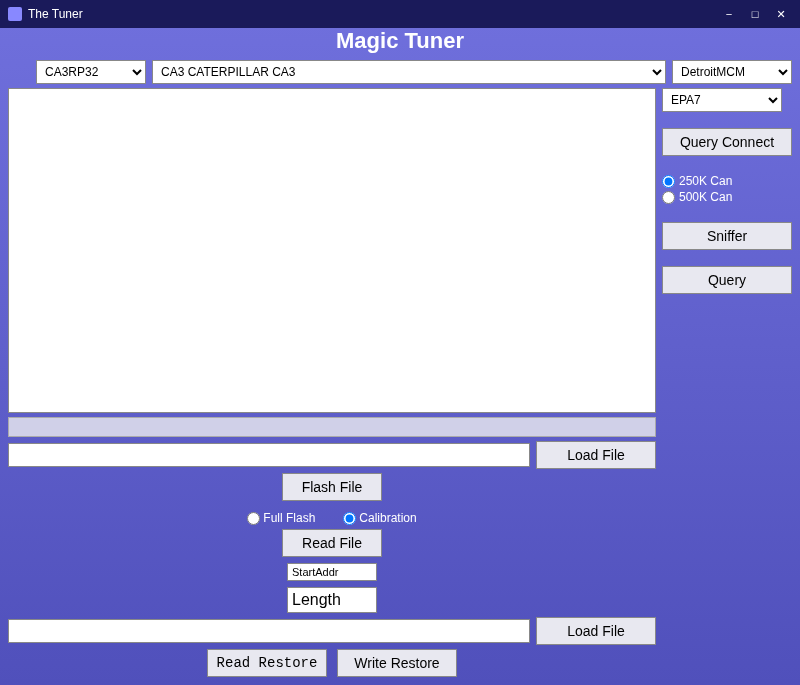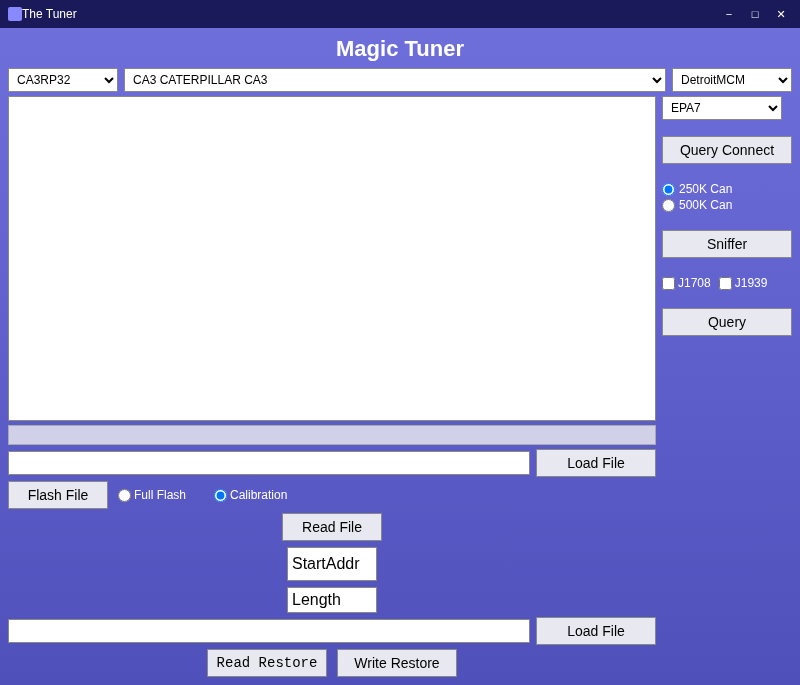--- a/index.html
+++ b/index.html
@@ -26,20 +26,21 @@
       align-items: center;
       padding: 0 8px;
       color: white;
       font-size: 12px;
       justify-content: space-between;
       flex-shrink: 0;
     }
     .title-bar-left {
       display: flex;
       align-items: center;
+      gap: 6px;
     }
     .title-bar-icon {
       width: 14px;
       height: 14px;
       background: #8888ff;
       border-radius: 2px;
       display: inline-block;
     }
     .title-bar-controls {
       display: flex;
@@ -56,37 +57,38 @@
       display: flex;
       align-items: center;
       justify-content: center;
     }
 
     .app-title {
       text-align: center;
       color: white;
       font-size: 22px;
       font-weight: bold;
-      padding: 8px 0 6px 0;
+      padding: 0 0 6px 0;
       flex-shrink: 0;
     }
 
     .content {
       flex: 1;
       padding: 0 8px 8px 8px;
       display: flex;
       flex-direction: column;
       gap: 4px;
     }
 
     .top-row {
       display: flex;
       gap: 6px;
       align-items: center;
       flex-shrink: 0;
+      margin-left: 28px;
     }
 
     select {
       background: white;
       border: 1px solid #888;
       height: 24px;
       font-size: 12px;
       cursor: pointer;
       padding: 0 4px;
     }
@@ -197,20 +199,21 @@
     .flash-section {
       flex-shrink: 0;
       display: flex;
       flex-direction: column;
       gap: 4px;
     }
     .flash-row {
       display: flex;
       align-items: center;
       gap: 10px;
+      flex-direction: column;
     }
     .flash-radio-group {
       display: flex;
       align-items: flex-start;
       gap: 28px;
     }
     .flash-radio-item {
       display: flex;
       align-items: center;
       gap: 3px;
@@ -219,26 +222,26 @@
     }
 
     .read-row {
       display: flex;
       align-items: center;
       gap: 6px;
       flex-shrink: 0;
       flex-direction: column;
     }
     .addr-input {
-      height: 34px;
+      height: 18px;
       background: white;
       border: 1px solid #888;
       width: 90px;
       padding: 2px 4px;
-      font-size: 16px;
+      font-size: 11px;
     }
     .len-input {
       height: 26px;
       background: white;
       border: 1px solid #888;
       width: 90px;
       padding: 2px 4px;
       font-size: 16px;
     }
 
@@ -366,29 +369,19 @@
             <span>250K Can</span>
           </label>
           <label class="radio-item">
             <input type="radio" name="can-speed" style="">
             <span>500K Can</span>
           </label>
         </div>
 
         <button class="btn-wide">Sniffer</button>
 
-        <div class="checkbox-row">
-          <label class="checkbox-item">
-            <input type="checkbox" style="">
-            <span>J1708</span>
-          </label>
-          <label class="checkbox-item">
-            <input type="checkbox" style="">
-            <span>J1939</span>
-          </label>
-        </div>
 
         <button class="btn-wide">Query</button>
 
       </div>
     </div>
   </div>
 </div>
 
 </body></html>

